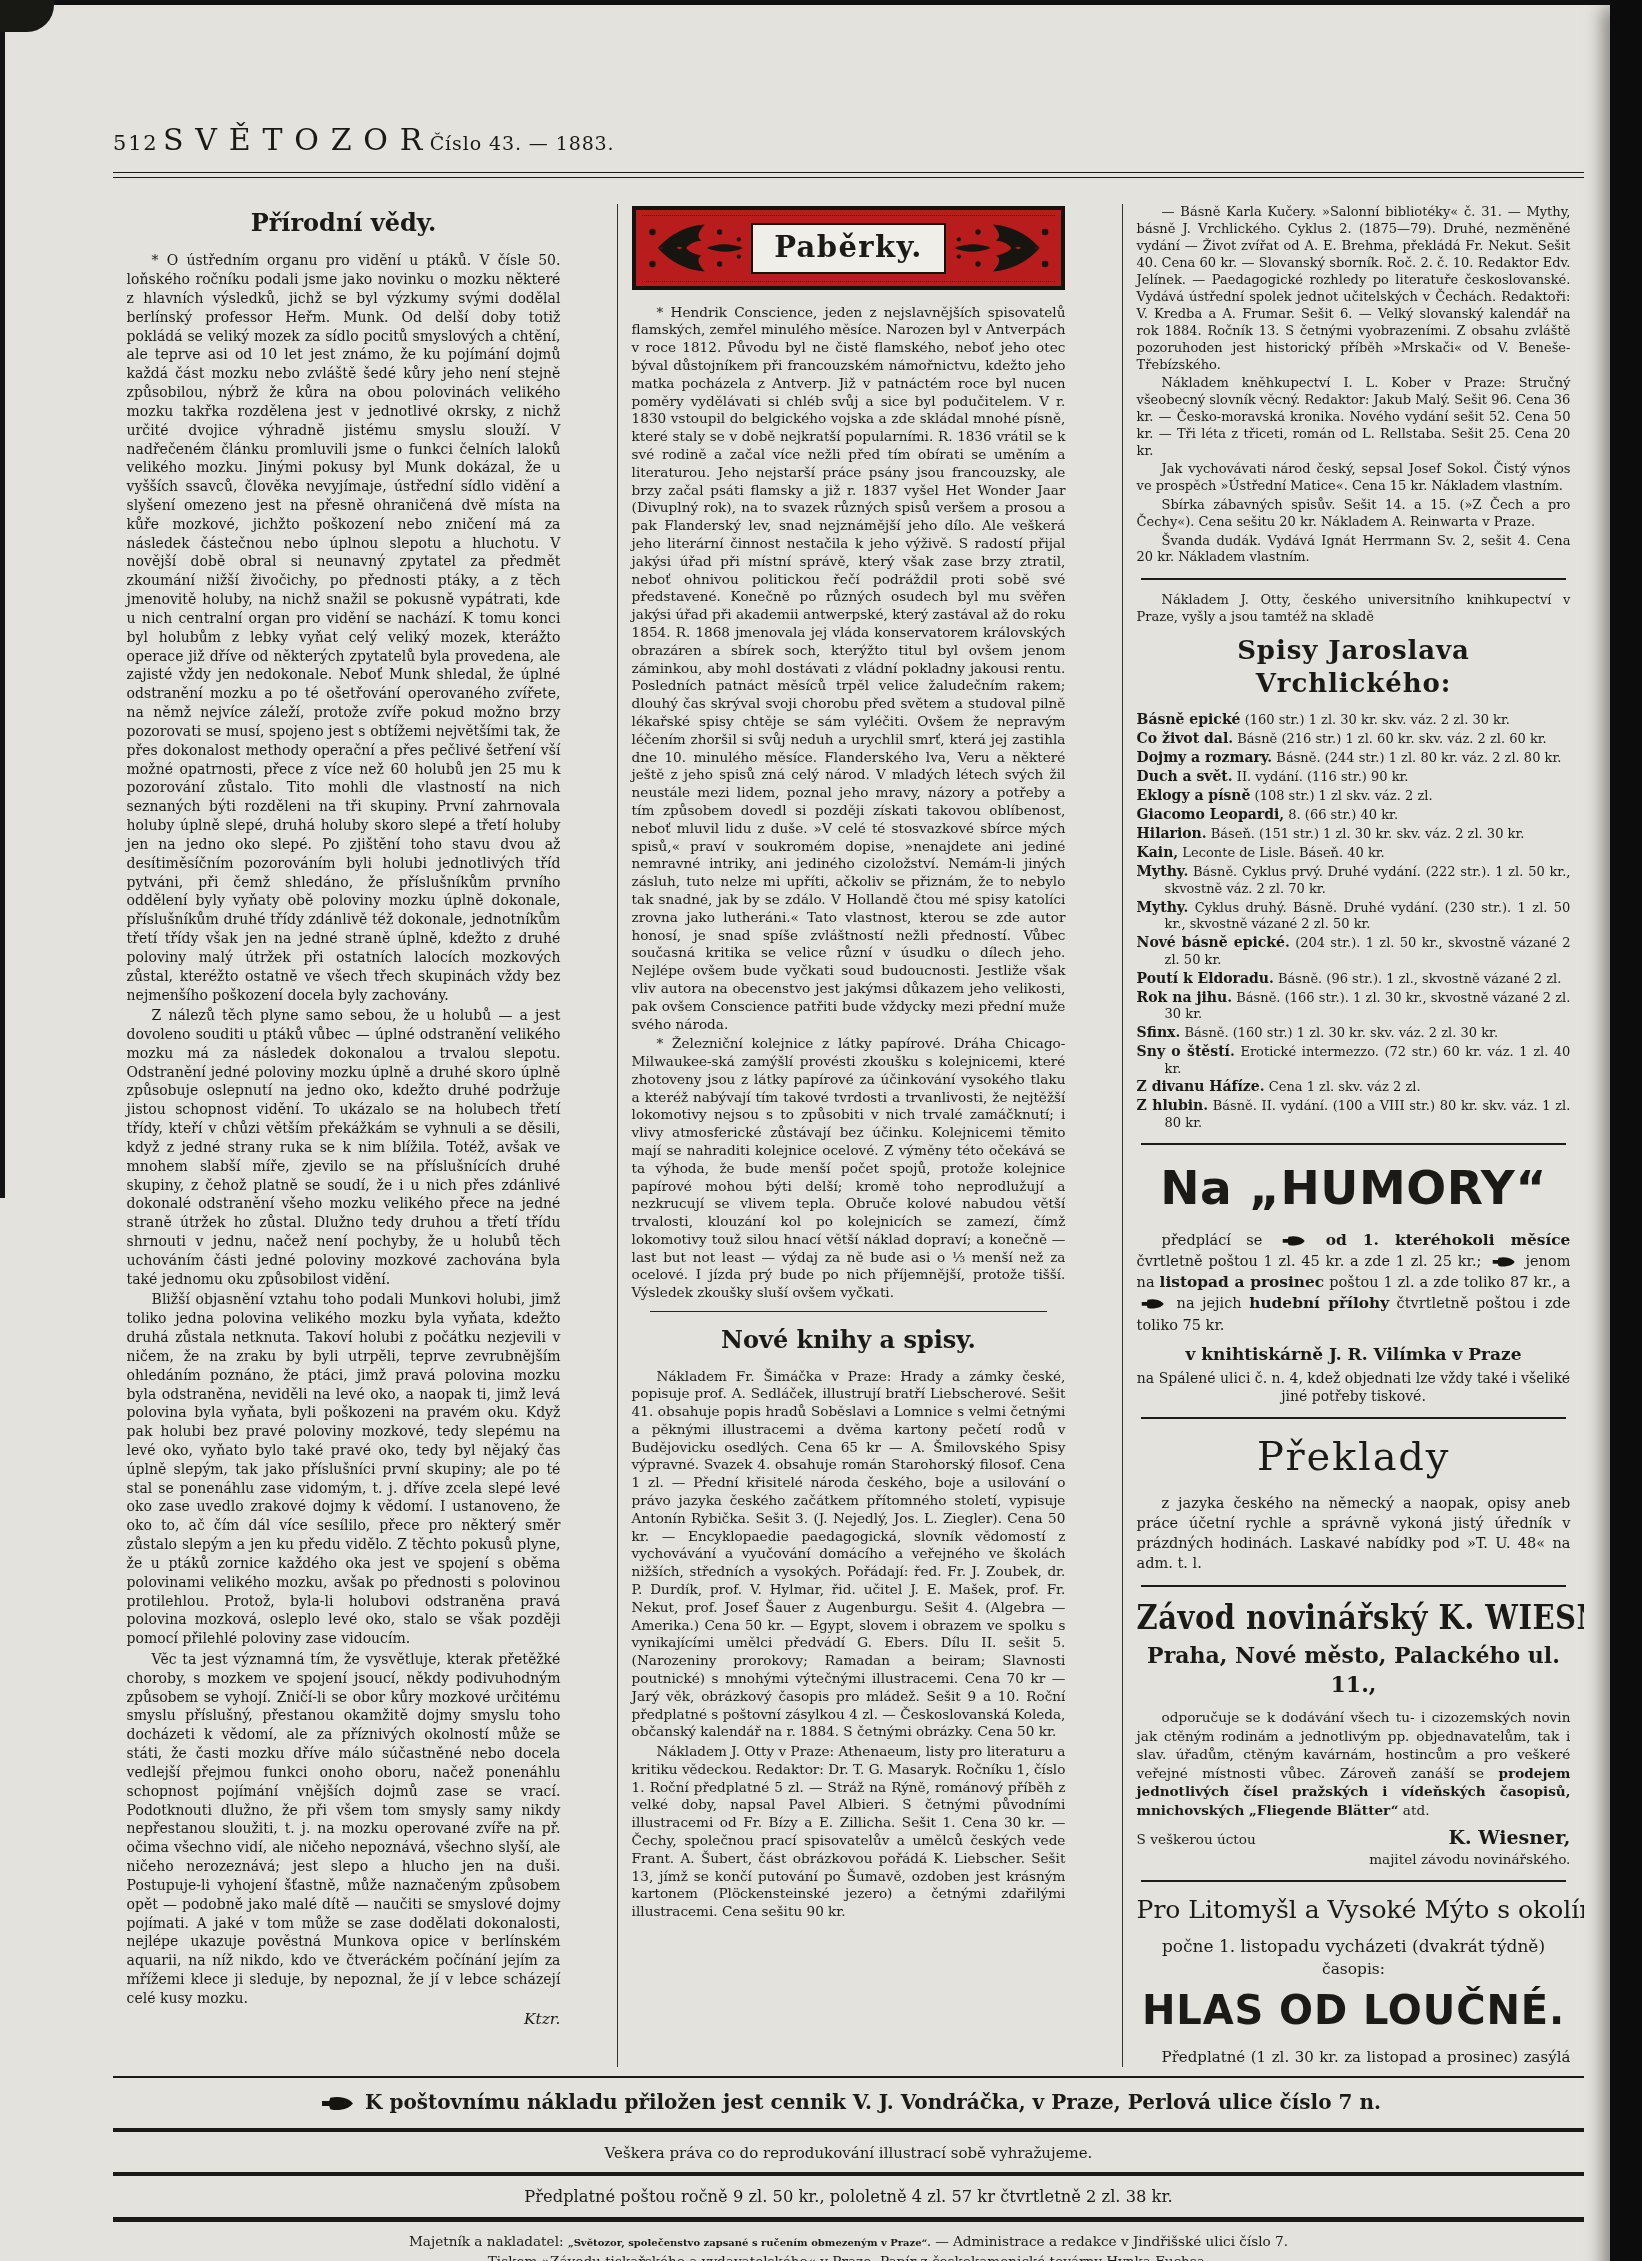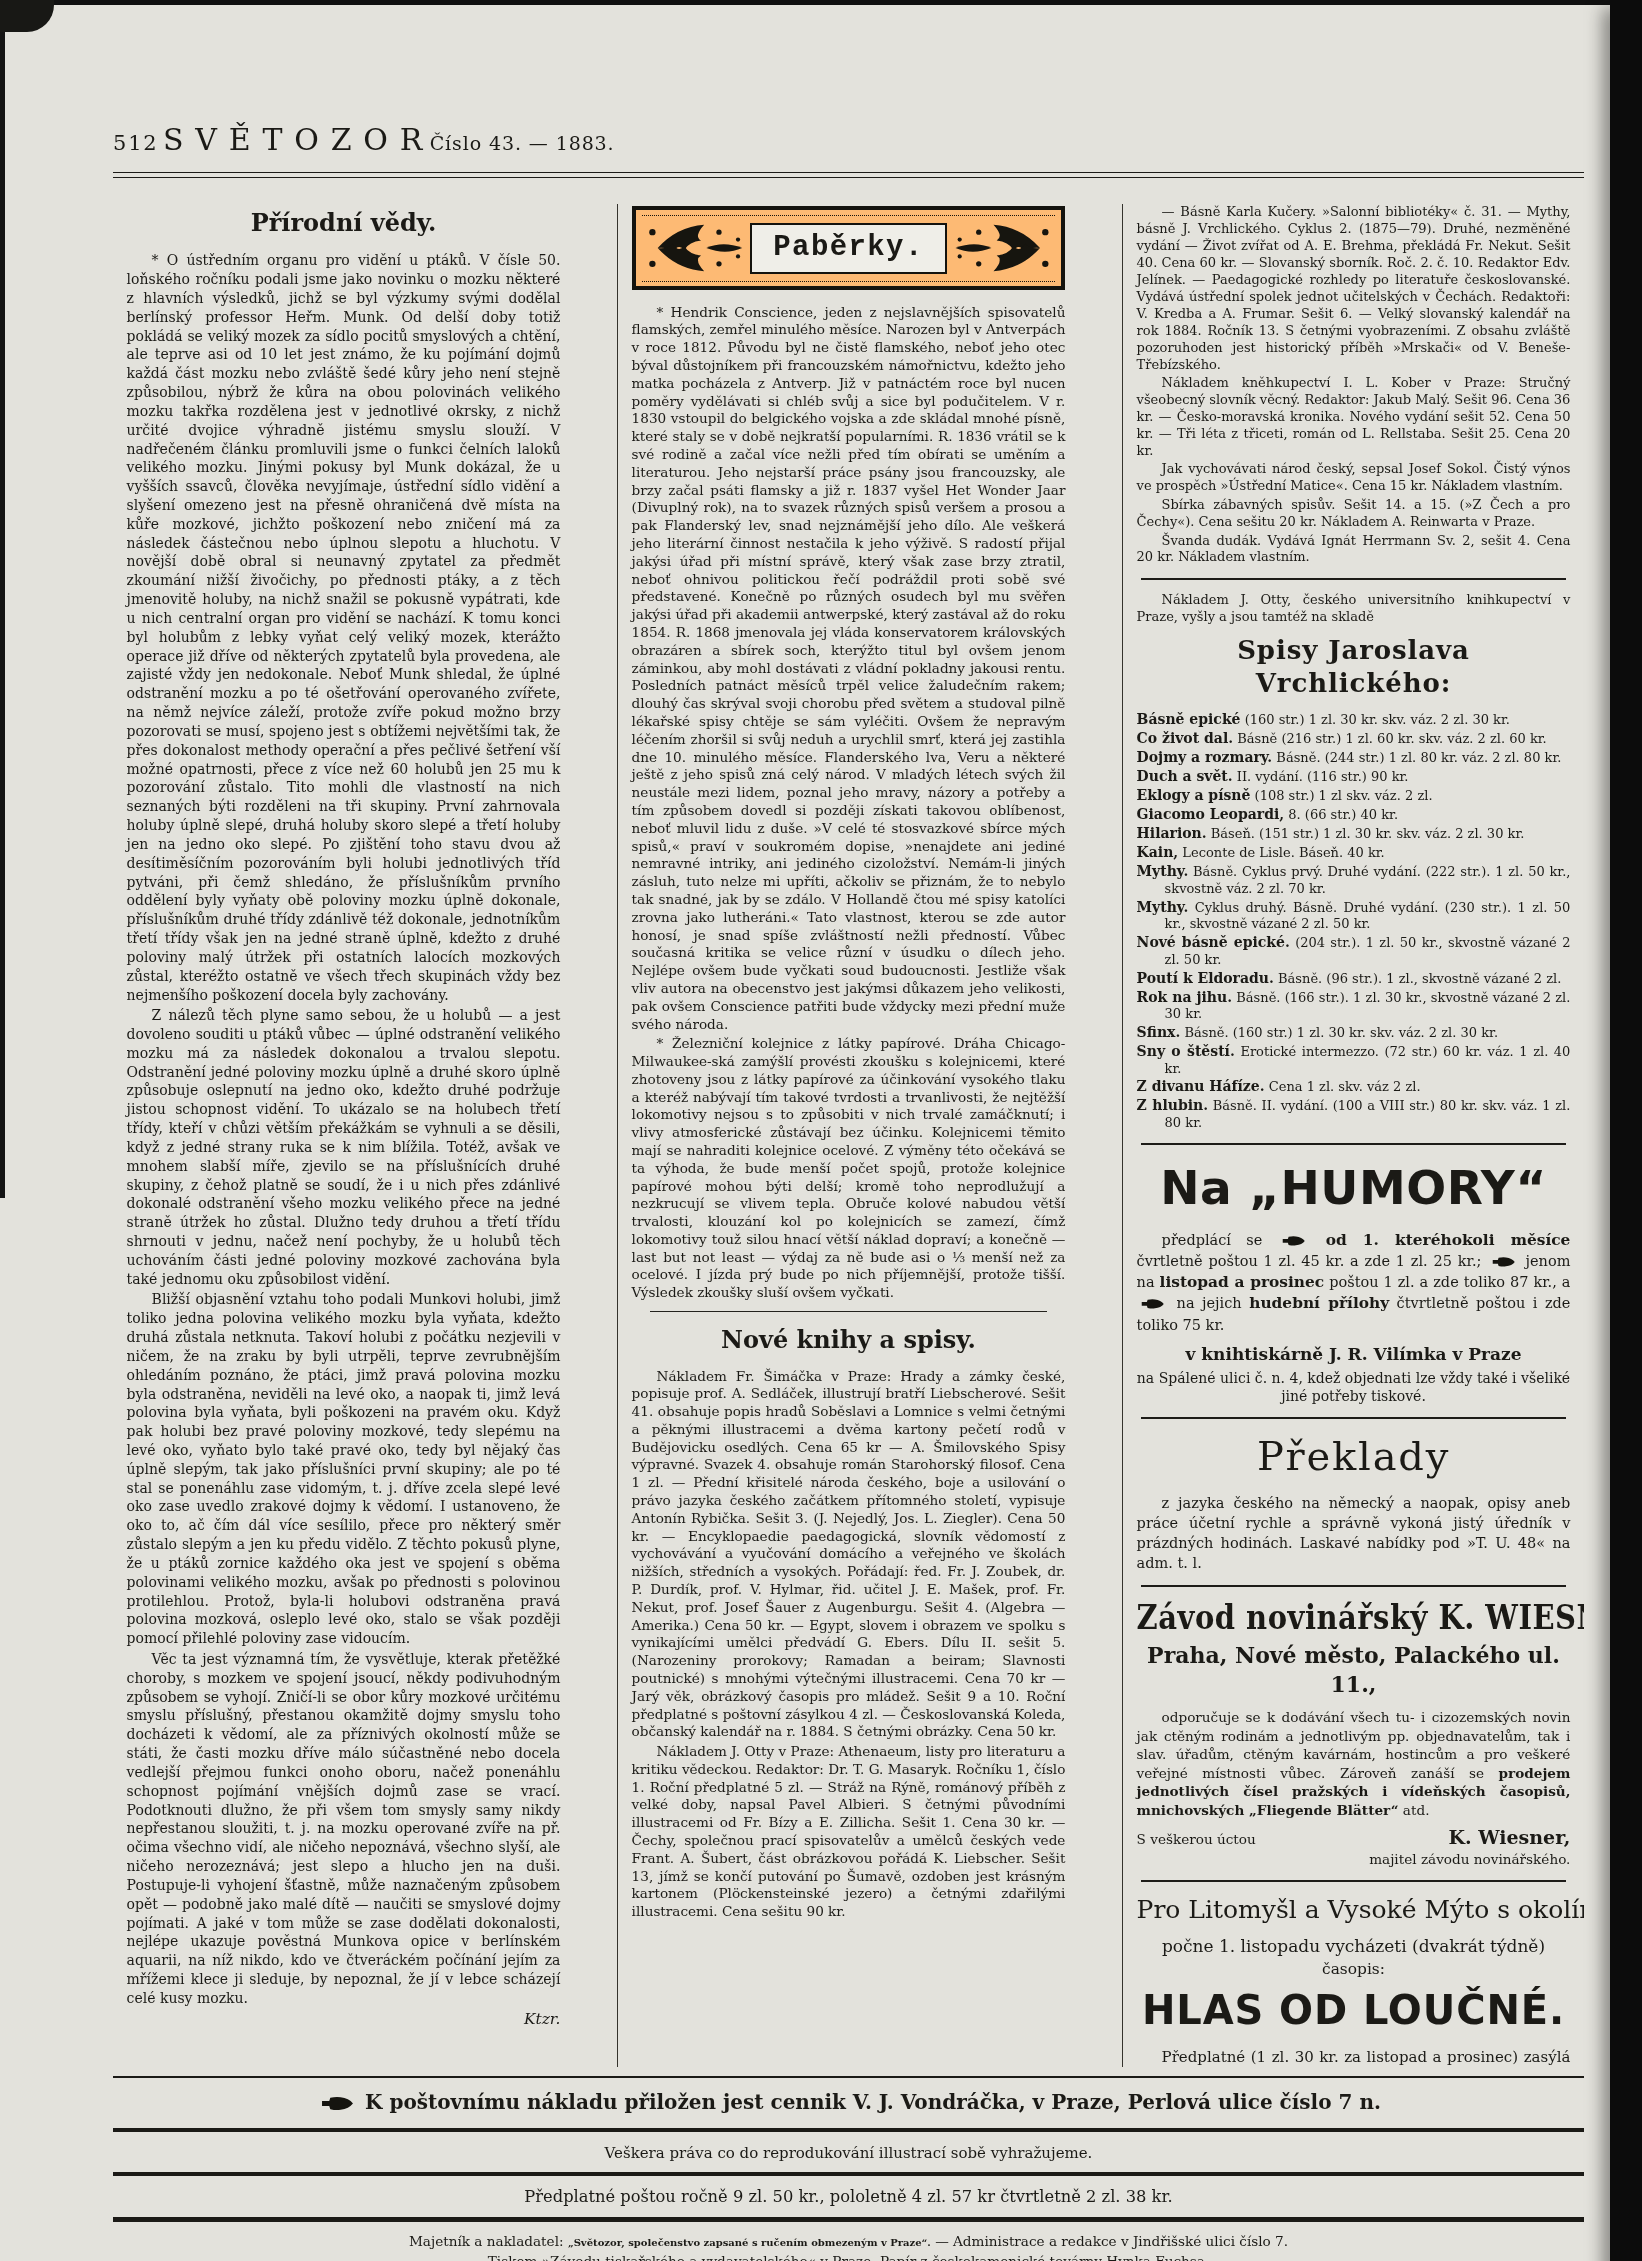--- a/index.html
+++ b/index.html
@@ -30,21 +30,21 @@
   .col + .col{border-left:0.9px solid #35332d;margin-left:43px;}
   .col.left{font-size:14px;line-height:1.345;}
   .col.mid{font-size:13.6px;line-height:1.31;}
   .col.right{font-size:13px;line-height:1.3;}
   .col p{margin:0 0 1.8px 0;text-indent:25px;}
 
   .sec-head{font-weight:bold;font-size:24px;text-align:center;text-indent:0;margin:2.7px 0 11.8px 0;}
   .signature{text-align:right;font-style:italic;font-size:15.4px;margin-top:0.9px;}
 
   
-  .banner{border:4.1px solid #14130e;background:#fdba74;padding:4.5px 6.3px;margin:1.8px 0 13.6px 0;font-family:Liberation Mono, monospace;}
+  .banner{border:4.1px solid #14130e;background:#b91c1c;padding:4.5px 6.3px;margin:1.8px 0 13.6px 0;}
   .banner-inner{border-top:1.8px dotted #14130e;border-bottom:1.8px dotted #14130e;display:flex;align-items:center;justify-content:space-between;padding:5.4px 2.7px;}
   .banner-label{border:2.7px solid #14130e;padding:4.5px 21px;font-size:29px;font-weight:bold;letter-spacing:1.4px;background:#efeee8;}
   .orn{width:113px;height:54px;}
   .orn.flip{transform:scaleX(-1);}
 
   .thin-rule{height:1.4px;background:#23221d;margin:11.8px 27px;}
   .mid .thin-rule{margin:9px 18px 11.8px 18px;}
 
   
   .notice{margin-bottom:0.9px;}

